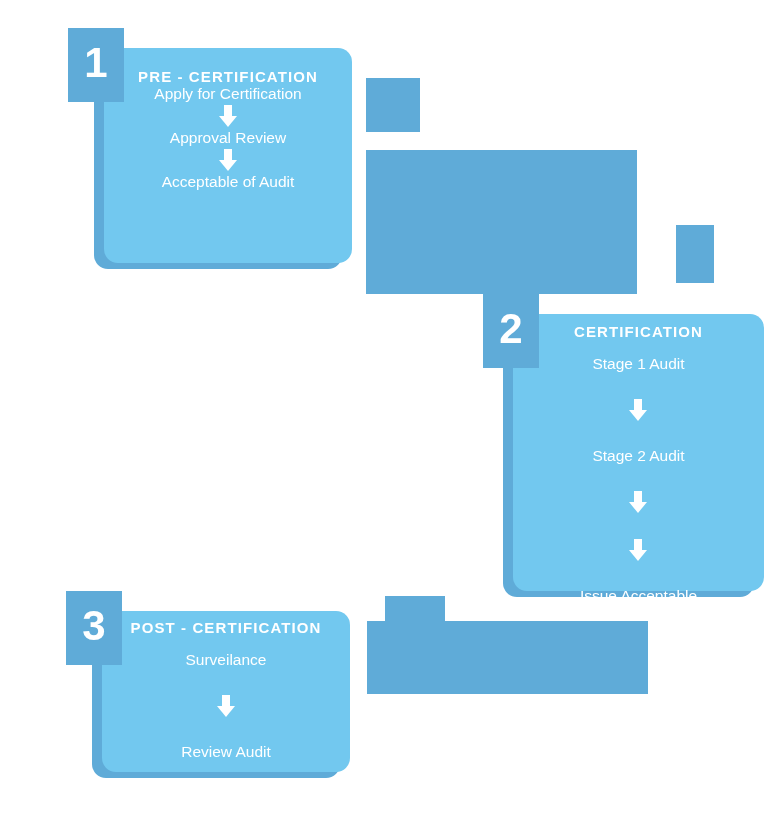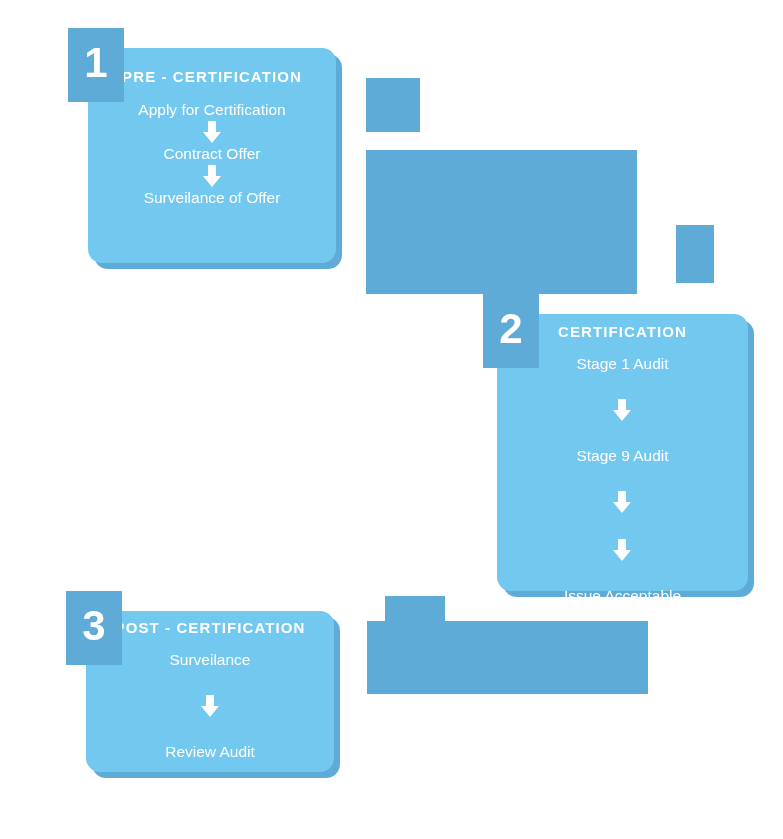--- a/index.html
+++ b/index.html
@@ -40,21 +40,21 @@
     left: 6px;
     top: 6px;
     right: -6px;
     bottom: -6px;
     background: #5fabd8;
     border-radius: 14px;
   }
 
   .stage-body {
     position: absolute;
-    left: 0;
+    left: 16px;
     top: 0;
     width: 100%;
     height: 100%;
     background: #72c8ef;
     border-radius: 14px;
     box-sizing: border-box;
     display: flex;
     flex-direction: column;
     align-items: center;
   }
@@ -133,21 +133,21 @@
 
   #stage-3 { left: 86px;  top: 611px; width: 248px; height: 161px; }
   #stage-3 .stage-badge { left: -20px; top: -20px; }
   #stage-3 .stage-body  { padding-top: 8px; }
 
   .steps {
     display: flex;
     flex-direction: column;
     align-items: center;
   }
-  #stage-1 .steps { margin-top: 16px; gap: 2px; }
+  #stage-1 .steps { gap: 2px; }
   #stage-2 .steps { margin-top: 15px; gap: 26px; }
   #stage-3 .steps { margin-top: 15px; gap: 26px; }
 </style>
 </head>
 <body>
 
 <div id="diagram">
 
   <div class="deco-block" style="left:366px; top:78px;  width:54px;  height:54px;"></div>
   <div class="deco-block" style="left:366px; top:150px; width:271px; height:144px;"></div>
@@ -158,42 +158,42 @@
   <div class="stage" id="stage-1">
     <div class="stage-shadow"></div>
     <div class="stage-body">
       <div class="stage-title">PRE - CERTIFICATION</div>
       <div class="steps">
         <div class="step-label">Apply for Certification</div>
         <div class="step-arrow">
             <span class="shaft"></span>
             <span class="head"></span>
           </div>
-        <div class="step-label">Contract Offer</div>
-        <div class="step-arrow">
-            <span class="shaft"></span>
-            <span class="head"></span>
-          </div>
-        <div class="step-label">Surveilance of Offer</div>
+        <div class="step-label">Approval Review</div>
+        <div class="step-arrow">
+            <span class="shaft"></span>
+            <span class="head"></span>
+          </div>
+        <div class="step-label">Acceptable of Audit</div>
       </div>
     </div>
     <div class="stage-badge">1</div>
   </div>
 
   <div class="stage" id="stage-2">
     <div class="stage-shadow"></div>
     <div class="stage-body">
       <div class="stage-title">CERTIFICATION</div>
       <div class="steps">
         <div class="step-label">Stage 1 Audit</div>
         <div class="step-arrow">
             <span class="shaft"></span>
             <span class="head"></span>
           </div>
-        <div class="step-label">Stage 9 Audit</div>
+        <div class="step-label">Stage 2 Audit</div>
         <div class="step-arrow">
             <span class="shaft"></span>
             <span class="head"></span>
           </div>
         <div class="step-arrow">
             <span class="shaft"></span>
             <span class="head"></span>
           </div>
         <div class="step-label">Issue Acceptable</div>
       </div>

